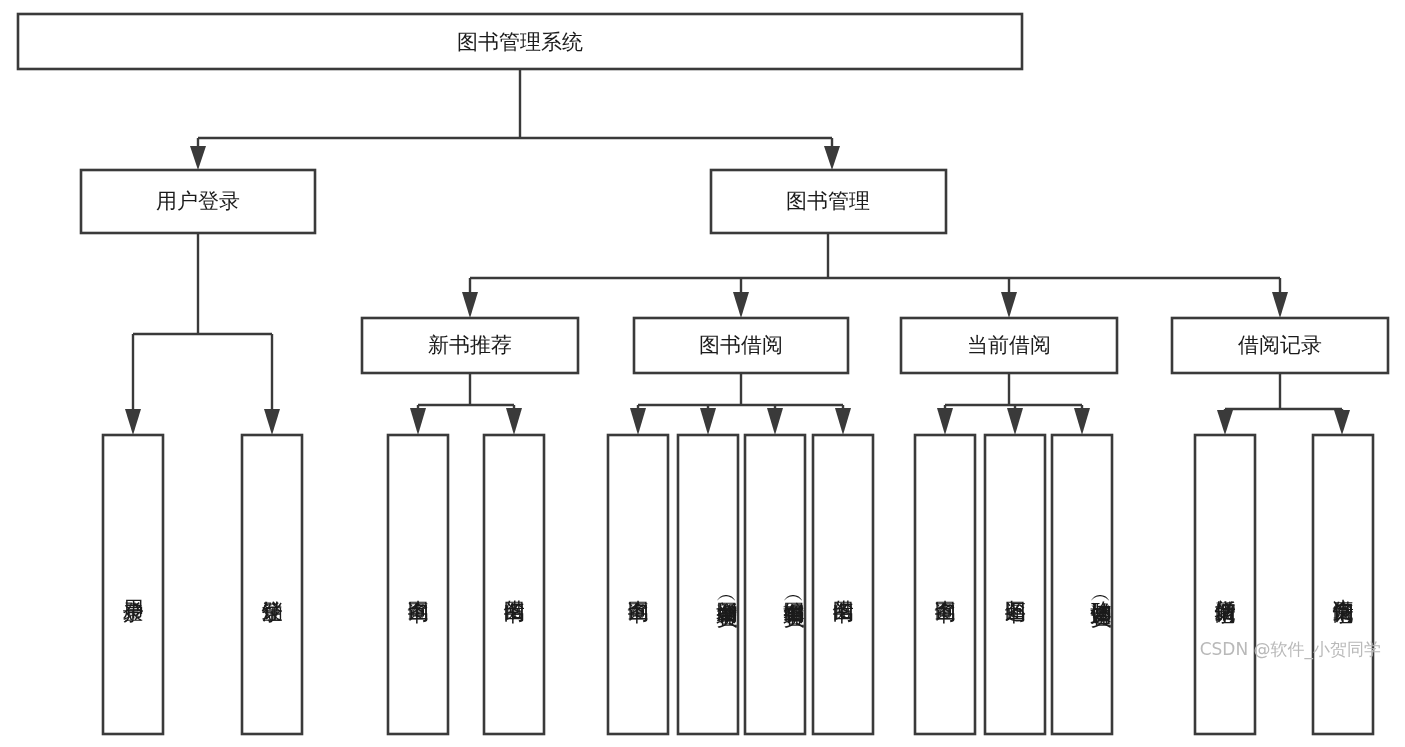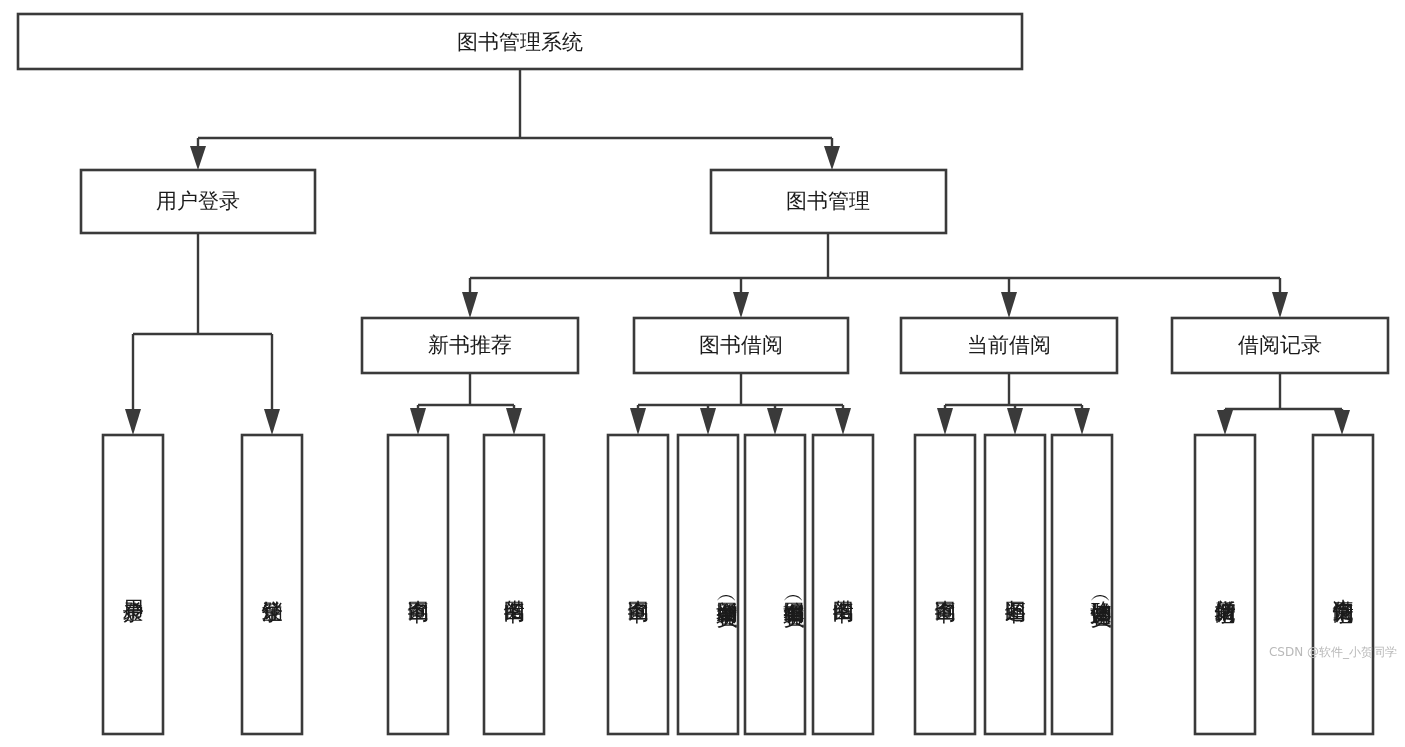--- a/index.html
+++ b/index.html
@@ -58,24 +58,24 @@
     line-height: 1.08;
     color: #1b1b1b;
     writing-mode: vertical-rl;
     text-orientation: upright;
     letter-spacing: 1px;
     white-space: nowrap;
     pointer-events: none;
   }
   .watermark {
     position: absolute;
-    right: 8px;
+    right: 24px;
     bottom: 4px;
     font-family: "DejaVu Sans", "Liberation Sans", sans-serif;
-    font-size: 12px;
+    font-size: 17px;
     color: #b9b9b9;
     white-space: nowrap;
   }
 </style>
 </head>
 <body>
 
 <div id="diagram-root">
 
   <svg class="canvas" viewBox="0 0 1405 747" xmlns="http://www.w3.org/2000/svg">

